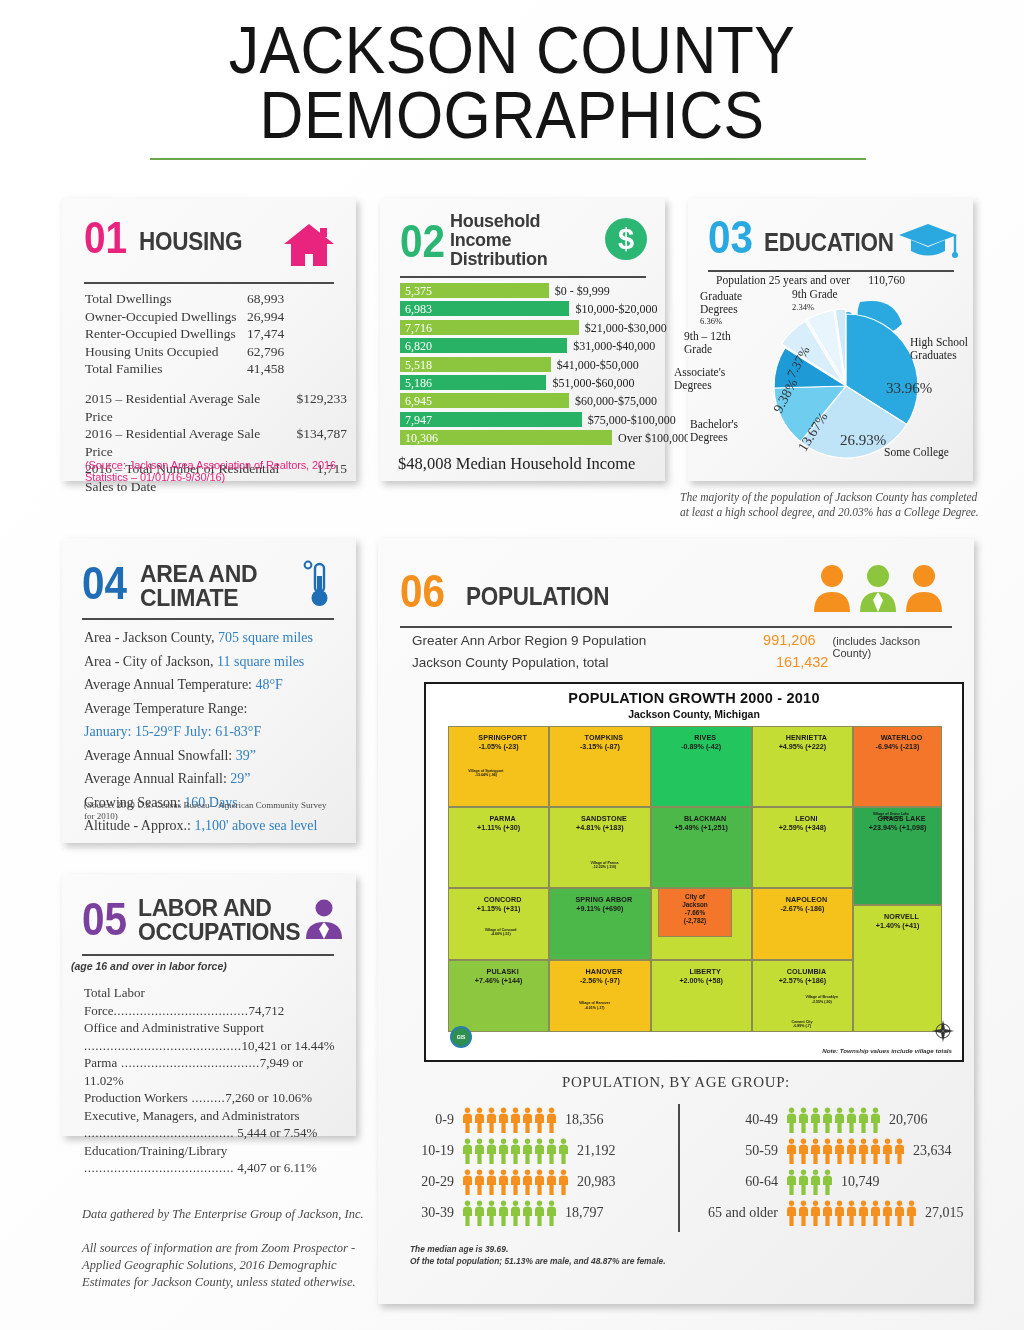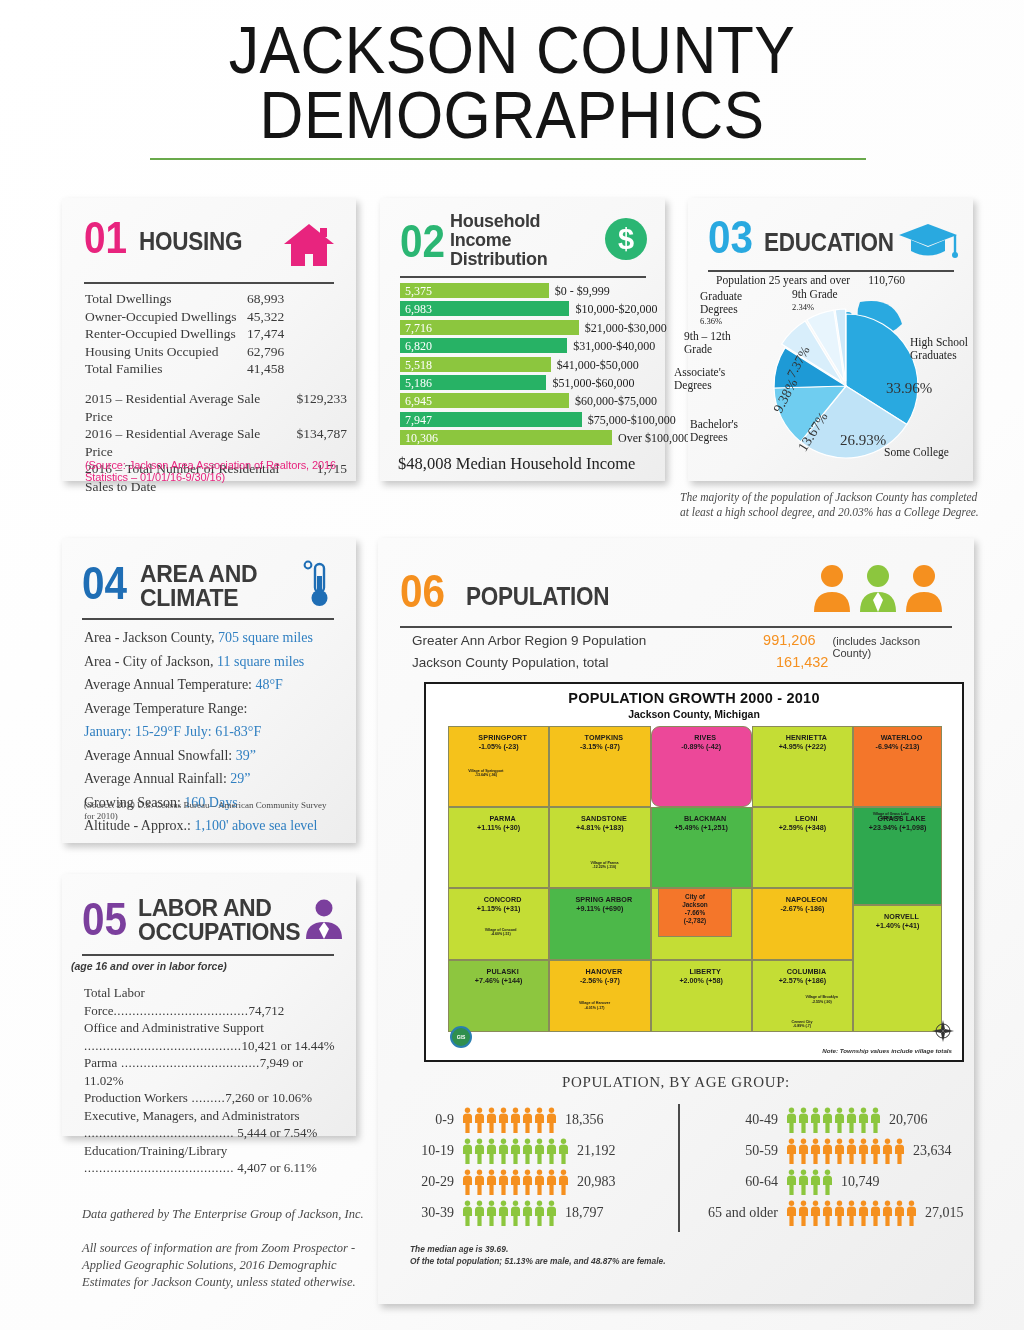--- a/index.html
+++ b/index.html
@@ -212,21 +212,21 @@
         <rect x="38" y="6" width="7" height="9" fill="#e8247e"></rect>
       </svg>
       <div class="hr"></div>
       <div id="housing-rows">
           <div class="hrow serif">
             <span class="l">Total Dwellings</span>
             <span class="v">68,993</span>
           </div>
           <div class="hrow serif">
             <span class="l">Owner-Occupied Dwellings</span>
-            <span class="v">45,322</span>
+            <span class="v">26,994</span>
           </div>
           <div class="hrow serif">
             <span class="l">Renter-Occupied Dwellings</span>
             <span class="v">17,474</span>
           </div>
           <div class="hrow serif">
             <span class="l">Housing Units Occupied</span>
             <span class="v">62,796</span>
           </div>
           <div class="hrow serif">
@@ -439,21 +439,21 @@
         <div class="map-sub">Jackson County, Michigan</div>
         <div id="map-grid">
             <div class="twp" style="left: 0%; top: 0%; width: 20.5%; height: 26.5%; background: rgb(245, 194, 27);">
               <div class="tn">SPRINGPORT</div>
               <div>-1.05% (-23)</div>
             </div>
             <div class="twp" style="left: 20.5%; top: 0%; width: 20.5%; height: 26.5%; background: rgb(245, 194, 27);">
               <div class="tn">TOMPKINS</div>
               <div>-3.15% (-87)</div>
             </div>
-            <div class="twp" style="left: 41%; top: 0%; width: 20.5%; height: 26.5%; background: #ec4899; border-radius: 9px;">
+            <div class="twp" style="left: 41%; top: 0%; width: 20.5%; height: 26.5%; background: #22c55e;">
               <div class="tn">RIVES</div>
               <div>-0.89% (-42)</div>
             </div>
             <div class="twp" style="left: 61.5%; top: 0%; width: 20.5%; height: 26.5%; background: rgb(196, 221, 53);">
               <div class="tn">HENRIETTA</div>
               <div>+4.95% (+222)</div>
             </div>
             <div class="twp" style="left: 82%; top: 0%; width: 18%; height: 26.5%; background: rgb(244, 118, 42);">
               <div class="tn">WATERLOO</div>
               <div>-6.94% (-213)</div>

